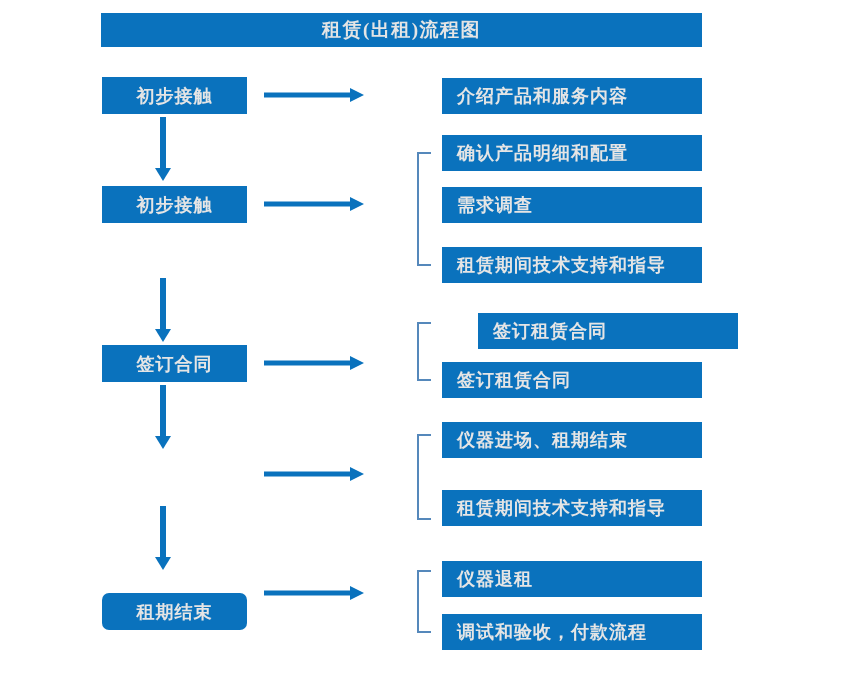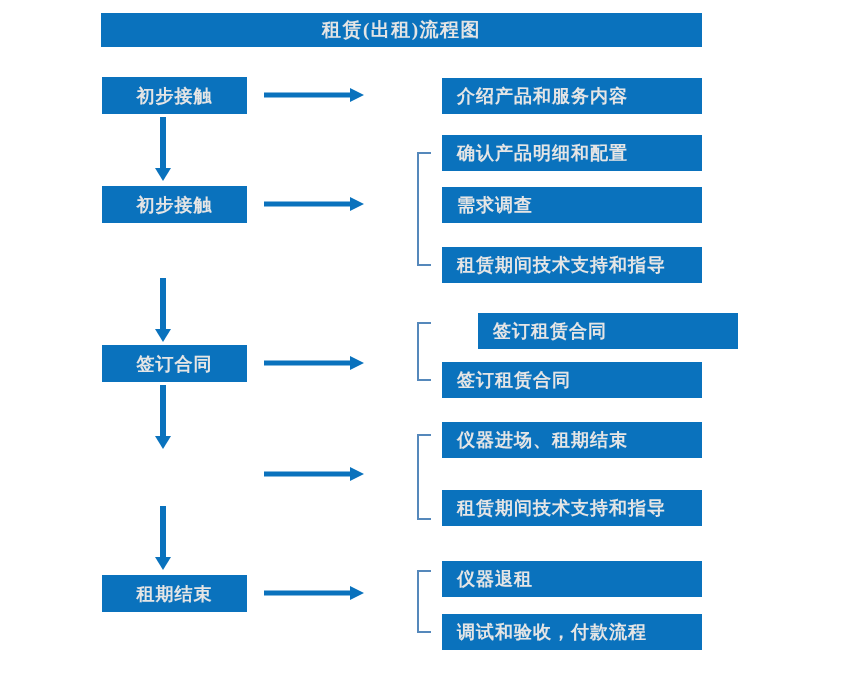--- a/index.html
+++ b/index.html
@@ -139,21 +139,21 @@
   <div class="bracket" style="left:417px; top:434px; height:86px;"></div>
 
   <div class="box detail-box" style="top:422px;">仪器进场、租期结束</div>
   <div class="box detail-box" style="top:490px;">租赁期间技术支持和指导</div>
 
   <svg class="v-arrow" style="left:152px; top:506px; height:64px;" viewBox="0 0 22 64">
     <line x1="11" y1="0" x2="11" y2="54" stroke="#0a72bd" stroke-width="6"></line>
     <polygon points="3,51 19,51 11,64" fill="#0a72bd"></polygon>
   </svg>
 
-  <div class="box stage-box" style="top:575px;">租期结束</div>
+  <div class="box stage-box" style="top:593px;border-radius:7px;">租期结束</div>
 
   <svg class="h-arrow" style="left:264px; top:583px;" viewBox="0 0 100 20">
     <line x1="0" y1="10" x2="89" y2="10" stroke="#0a72bd" stroke-width="5"></line>
     <polygon points="86,3 100,10 86,17" fill="#0a72bd"></polygon>
   </svg>
 
   <div class="bracket" style="left:417px; top:570px; height:63px;"></div>
 
   <div class="box detail-box" style="top:561px;text-align:center;">仪器退租</div>
   <div class="box detail-box" style="top:614px;">调试和验收，付款流程</div>

